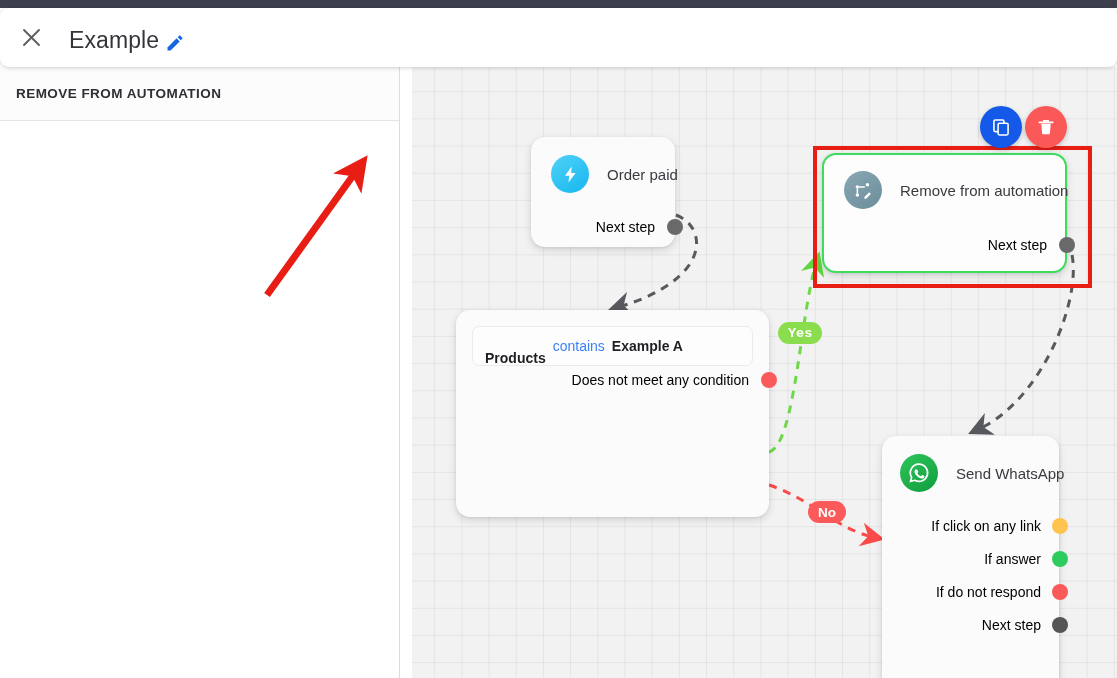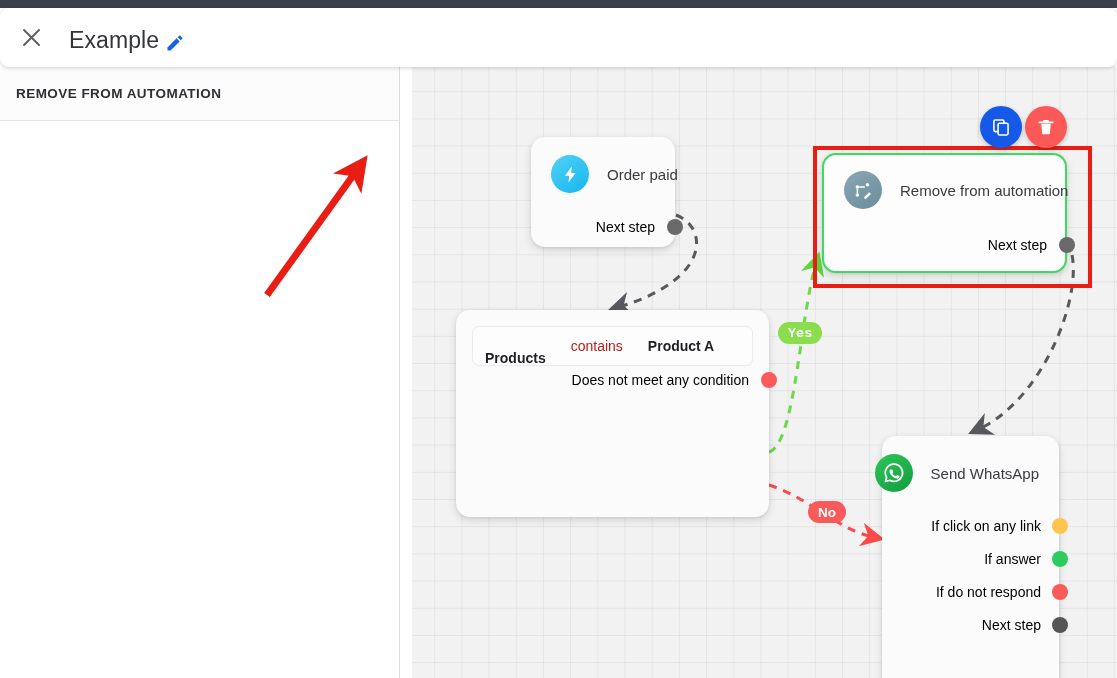--- a/index.html
+++ b/index.html
@@ -212,21 +212,21 @@
     height: 38px;
     background: #fdfdfd;
     border: 1px solid #ebebeb;
     border-radius: 7px;
     display: flex;
     align-items: center;
     padding-left: 12px;
     font-size: 14px;
   }
   .cond-field { color: #1f2024; font-weight: bold; margin-top: 24px; }
-  .cond-op    { color: #b91c1c; margin: 0 25px; text-align: center; }
+  .cond-op    { color: #3b82f6; margin: 0 7px; text-align: center; }
   .cond-val   { color: #1f2024; font-weight: bold; }
 
   
   .pill {
     position: absolute;
     height: 22px;
     padding: 0 10px;
     border-radius: 11px;
     color: #ffffff;
     font-size: 13.5px;
@@ -336,21 +336,21 @@
         <span class="port-label">Next step</span>
         <span class="port-dot dot-grey"></span>
       </div>
     </div>
 
     <div class="node" style="left:44px; top:243px; width:313px; height:207px;">
 
       <div class="cond-row">
         <span class="cond-field">Products</span>
         <span class="cond-op">contains</span>
-        <span class="cond-val">Product A</span>
+        <span class="cond-val">Example A</span>
       </div>
 
       <div class="port-row">
         <span class="port-label">Does not meet any condition</span>
         <span class="port-dot dot-red"></span>
       </div>
     </div>
 
     <div class="node selected" style="left:410px; top:86px; width:245px; height:120px;">
       <div class="node-head" style="padding-top:16px;">
@@ -365,21 +365,21 @@
         </div>
         <div class="node-title">Remove from automation</div>
       </div>
       <div class="port-row" style="margin-top:22px; padding-right:18px;">
         <span class="port-label">Next step</span>
         <span class="port-dot dot-grey" style="right:-10px;"></span>
       </div>
     </div>
 
     <div class="node" style="left:470px; top:369px; width:177px; height:272px;">
-      <div class="node-head" style="padding-left:10px;justify-content:flex-end;">
+      <div class="node-head" style="padding-left:18px;">
         <div class="node-icon" style="background:linear-gradient(145deg,#2fc55a,#0f9d3e);">
           <svg width="24" height="24" viewBox="0 0 24 24">
             <path d="M12 3.2A8.6 8.6 0 0 0 4.6 16.3L3.6 20.4l4.2-1.1A8.6 8.6 0 1 0 12 3.2z" fill="none" stroke="#ffffff" stroke-width="1.7"></path>
             <path d="M9.2 8.2c-.3 0-.6.1-.8.4-.3.3-.9.9-.9 2.1 0 1.2.9 2.4 1 2.6.1.2 1.7 2.7 4.2 3.6 2 .8 2.4.6 2.9.6.5-.1 1.5-.6 1.7-1.2.2-.6.2-1.1.1-1.2l-.7-.4s-1.1-.5-1.3-.6c-.2-.1-.4-.1-.5.1l-.7.9c-.1.2-.3.2-.5.1-.2-.1-1-.4-1.9-1.2-.7-.6-1.2-1.4-1.3-1.6-.1-.2 0-.4.1-.5l.4-.5c.1-.2.2-.3.2-.5 0-.2-.5-1.3-.7-1.8-.2-.4-.3-.4-.5-.4h-.4z" fill="#ffffff"></path>
           </svg>
         </div>
         <div class="node-title">Send WhatsApp</div>
       </div>
       <div class="port-row" style="margin-top:20px; padding-right:18px;">
         <span class="port-label">If click on any link</span>

